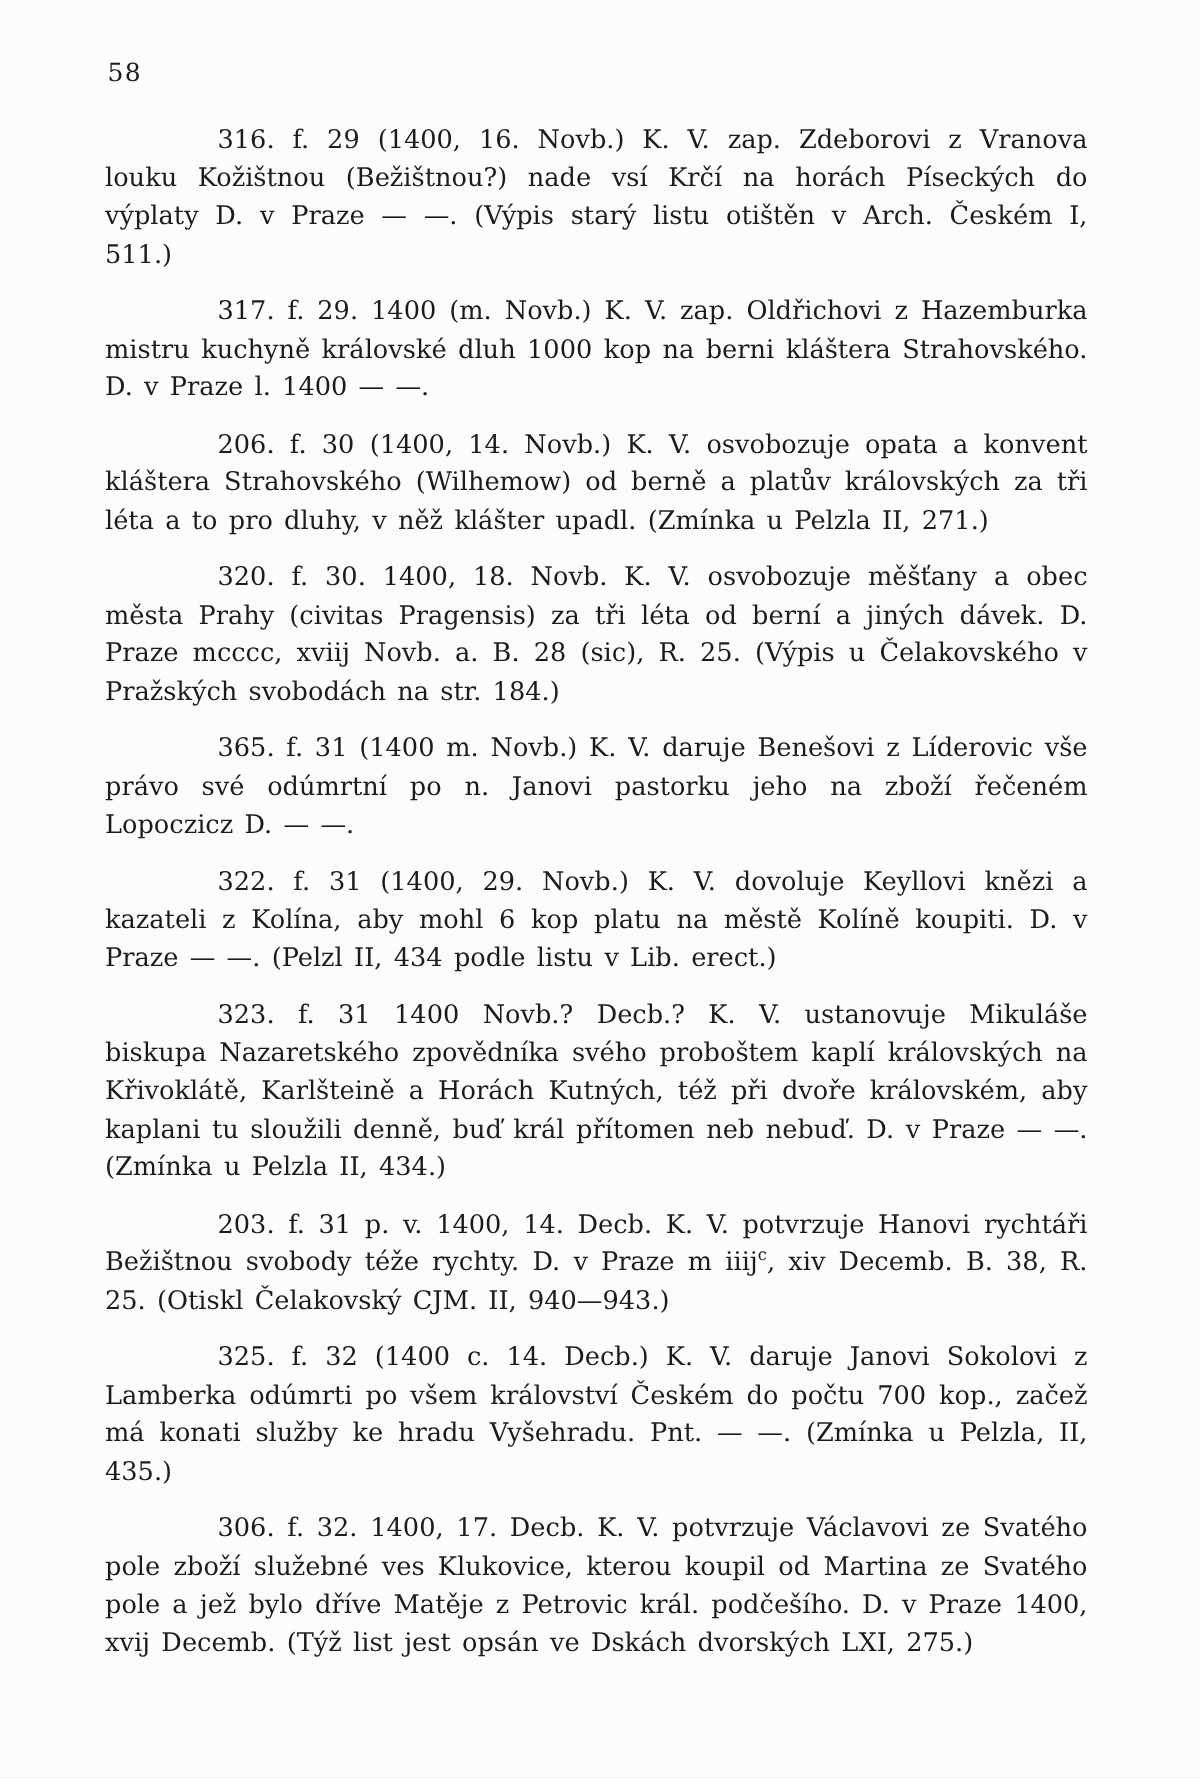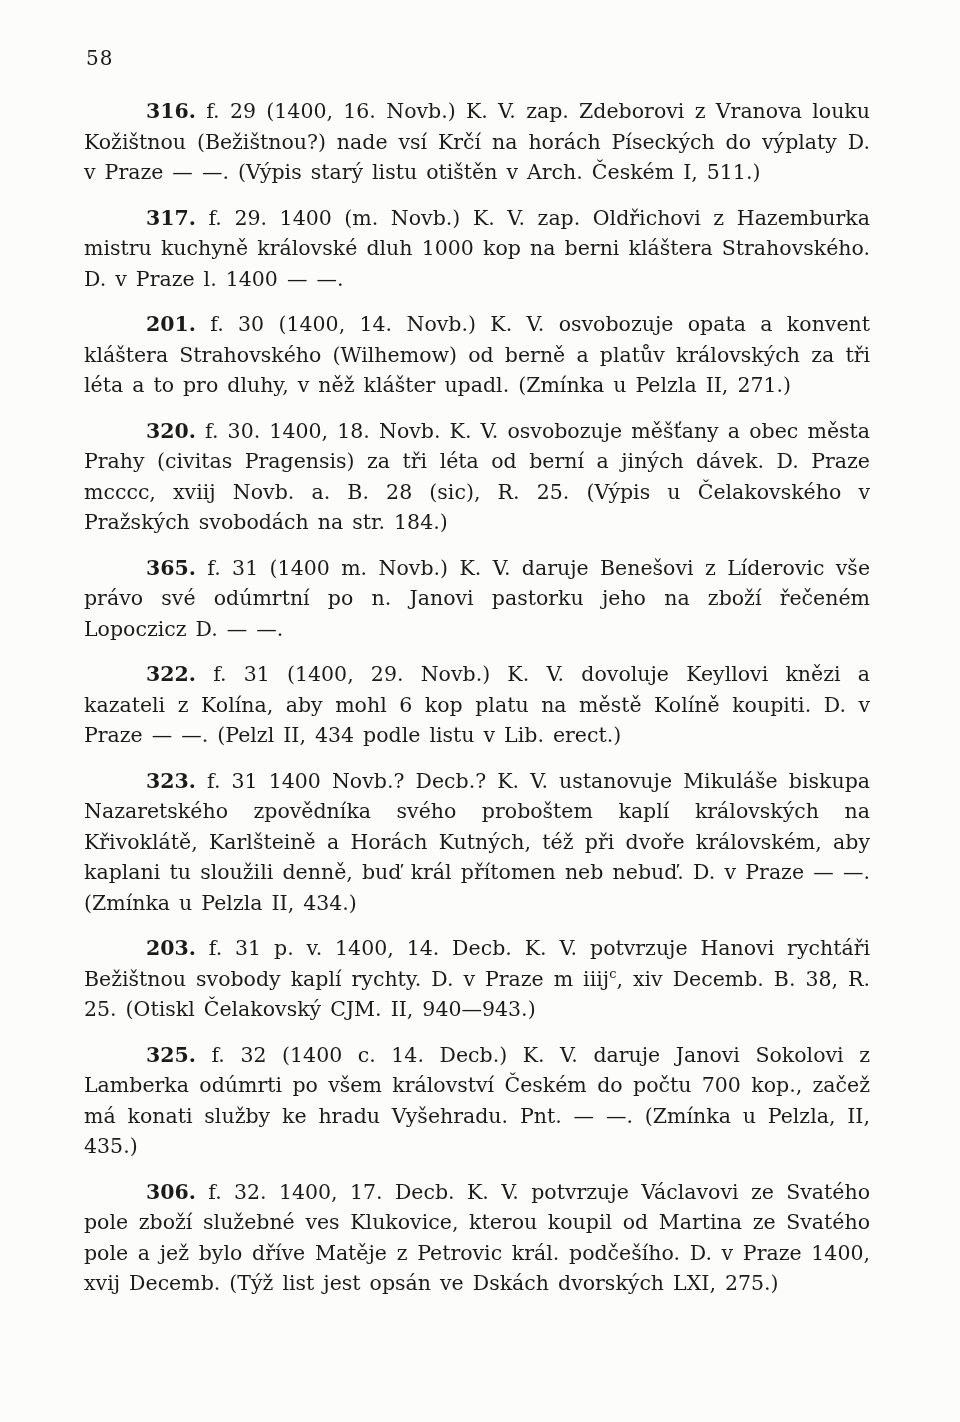--- a/index.html
+++ b/index.html
@@ -27,34 +27,34 @@
     letter-spacing: 1px;
   }
   .entries p.entry {
     font-size: 20.5px;
     line-height: 30.5px;
     text-align: justify;
     text-indent: 62px;
     margin: 0 0 15px 0;
     word-spacing: 2.5px;
   }
-  .seg-bold   { font-weight: bold; }
+  .seg-bold   { font-weight: normal; margin-left: 28px; }
   .seg-italic { }
   .entry sup  { font-size: 13px; line-height: 0; }
 </style>
 </head>
 <body>
 
 <div class="page">
   <div class="page-number">58</div>
   <div class="entries" id="entries-container">
       <p class="entry"><span class="seg-bold">316.</span><span class="seg-normal"> f. 29 (1400, 16. Novb.) K. V. zap. Zdeborovi z </span><span class="seg-italic">Vranova</span><span class="seg-normal"> louku Kožištnou (</span><span class="seg-italic">Bežištnou</span><span class="seg-normal">?) nade vsí </span><span class="seg-italic">Krčí</span><span class="seg-normal"> na horách Píseckých do výplaty D. v Praze — —. (Výpis starý listu otištěn v Arch. Českém I, 511.)</span></p>
       <p class="entry"><span class="seg-bold">317.</span><span class="seg-normal"> f. 29. 1400 (m. Novb.) K. V. zap. Oldřichovi z </span><span class="seg-italic">Hazemburka</span><span class="seg-normal"> mistru kuchyně královské dluh 1000 kop na berni kláštera Strahovského. D. v Praze l. 1400 — —.</span></p>
-      <p class="entry"><span class="seg-bold">201.</span><span class="seg-normal"> f. 30 (1400, 14. Novb.) K. V. osvobozuje opata a konvent kláštera </span><span class="seg-italic">Strahovského</span><span class="seg-normal"> (Wilhemow) od berně a platův královských za tři léta a to pro dluhy, v něž klášter upadl. (Zmínka u Pelzla II, 271.)</span></p>
+      <p class="entry"><span class="seg-bold">206.</span><span class="seg-normal"> f. 30 (1400, 14. Novb.) K. V. osvobozuje opata a konvent kláštera </span><span class="seg-italic">Strahovského</span><span class="seg-normal"> (Wilhemow) od berně a platův královských za tři léta a to pro dluhy, v něž klášter upadl. (Zmínka u Pelzla II, 271.)</span></p>
       <p class="entry"><span class="seg-bold">320.</span><span class="seg-normal"> f. 30. 1400, 18. Novb. K. V. osvobozuje měšťany a obec </span><span class="seg-italic">města Prahy</span><span class="seg-normal"> (civitas Pragensis) za tři léta od berní a jiných dávek. D. Praze mcccc, xviij Novb. a. B. 28 (sic), R. 25. (Výpis u Čelakovského v Pražských svobodách na str. 184.)</span></p>
       <p class="entry"><span class="seg-bold">365.</span><span class="seg-normal"> f. 31 (1400 m. Novb.) K. V. daruje Benešovi z </span><span class="seg-italic">Líderovic</span><span class="seg-normal"> vše právo své odúmrtní po n. Janovi pastorku jeho na zboží řečeném </span><span class="seg-italic">Lopoczicz</span><span class="seg-normal"> D. — —.</span></p>
       <p class="entry"><span class="seg-bold">322.</span><span class="seg-normal"> f. 31 (1400, 29. Novb.) K. V. dovoluje </span><span class="seg-italic">Keyllovi</span><span class="seg-normal"> knězi a kazateli </span><span class="seg-italic">z Kolína</span><span class="seg-normal">, aby mohl 6 kop platu na </span><span class="seg-italic">městě Kolíně</span><span class="seg-normal"> koupiti. D. v Praze — —. (Pelzl II, 434 podle listu v Lib. erect.)</span></p>
       <p class="entry"><span class="seg-bold">323.</span><span class="seg-normal"> f. 31 1400 Novb.? Decb.? K. V. ustanovuje Mikuláše </span><span class="seg-italic">biskupa Nazaretského</span><span class="seg-normal"> zpovědníka svého proboštem </span><span class="seg-italic">kaplí královských</span><span class="seg-normal"> na </span><span class="seg-italic">Křivoklátě</span><span class="seg-normal">, </span><span class="seg-italic">Karlšteině</span><span class="seg-normal"> a </span><span class="seg-italic">Horách Kutných</span><span class="seg-normal">, též při dvoře královském, aby kaplani tu sloužili denně, buď král přítomen neb nebuď. D. v Praze — —. (Zmínka u Pelzla II, 434.)</span></p>
-      <p class="entry"><span class="seg-bold">203.</span><span class="seg-normal"> f. 31 p. v. 1400, 14. Decb. K. V. potvrzuje Hanovi rychtáři </span><span class="seg-italic">Bežištnou</span><span class="seg-normal"> svobody kaplí rychty. D. v Praze m iiij</span><sup class="seg-normal">c</sup><span class="seg-normal">, xiv Decemb. B. 38, R. 25. (Otiskl Čelakovský CJM. II, 940—943.)</span></p>
+      <p class="entry"><span class="seg-bold">203.</span><span class="seg-normal"> f. 31 p. v. 1400, 14. Decb. K. V. potvrzuje Hanovi rychtáři </span><span class="seg-italic">Bežištnou</span><span class="seg-normal"> svobody téže rychty. D. v Praze m iiij</span><sup class="seg-normal">c</sup><span class="seg-normal">, xiv Decemb. B. 38, R. 25. (Otiskl Čelakovský CJM. II, 940—943.)</span></p>
       <p class="entry"><span class="seg-bold">325.</span><span class="seg-normal"> f. 32 (1400 c. 14. Decb.) K. V. daruje Janovi </span><span class="seg-italic">Sokolovi z Lamberka</span><span class="seg-normal"> odúmrti po všem království Českém do počtu 700 kop., začež má konati služby ke hradu Vyšehradu. Pnt. — —. (Zmínka u Pelzla, II, 435.)</span></p>
       <p class="entry"><span class="seg-bold">306.</span><span class="seg-normal"> f. 32. 1400, 17. Decb. K. V. potvrzuje Václavovi ze </span><span class="seg-italic">Svatého pole</span><span class="seg-normal"> zboží služebné ves </span><span class="seg-italic">Klukovice</span><span class="seg-normal">, kterou koupil od Martina ze Svatého pole a jež bylo dříve Matěje z Petrovic král. podčešího. D. v Praze 1400, xvij Decemb. (Týž list jest opsán ve Dskách dvorských LXI, 275.)</span></p>
     </div>
 </div>
 
 </body></html>

